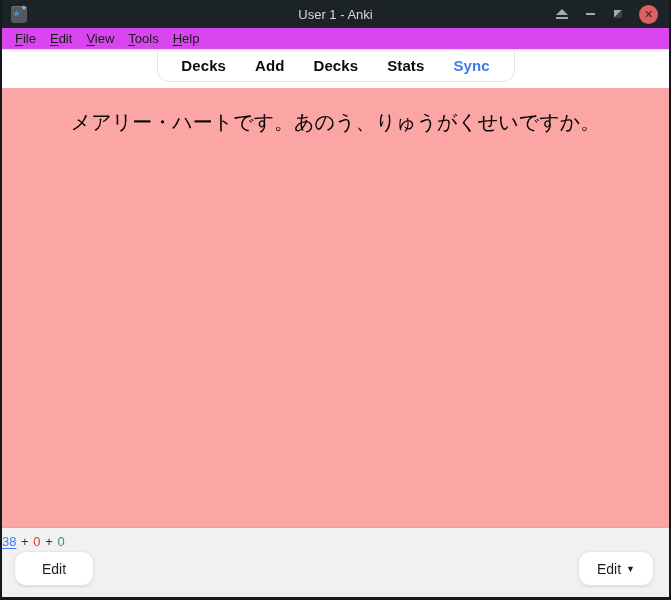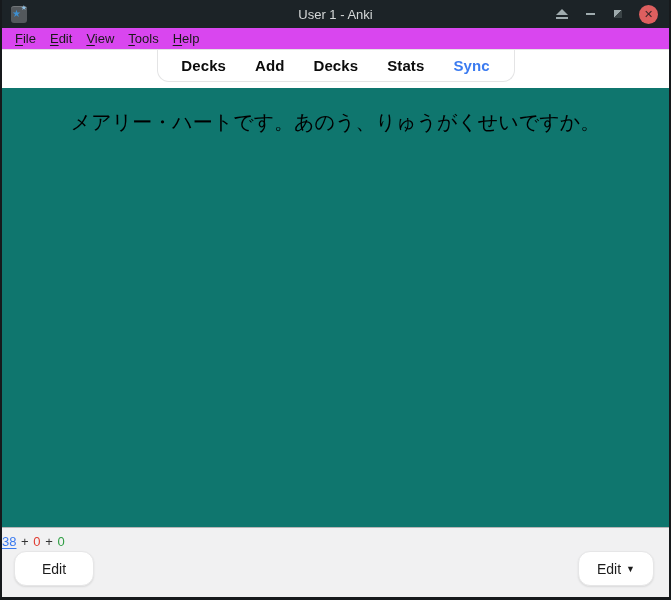--- a/index.html
+++ b/index.html
@@ -96,21 +96,21 @@
     display: flex; align-items: center; justify-content: center;
     gap: 29px;
   }
   .tab {
     font-size: 15px; font-weight: 700; color: #0c0c0c;
     letter-spacing: .1px; cursor: default; text-align: right;
   }
   .tab.active { color: var(--accent-blue, #3b7bf0); }
 
   
-  .card-area { height: 439px; background: #0f766e; }
+  .card-area { height: 439px; background: #fca5a5; }
   .card-question {
     padding-top: 21px;
     text-align: center;
     font-size: 20px; color: #000000;
     font-family: "Liberation Sans", "DejaVu Sans", sans-serif;
   }
 
   
   .bottombar {
     position: relative;

